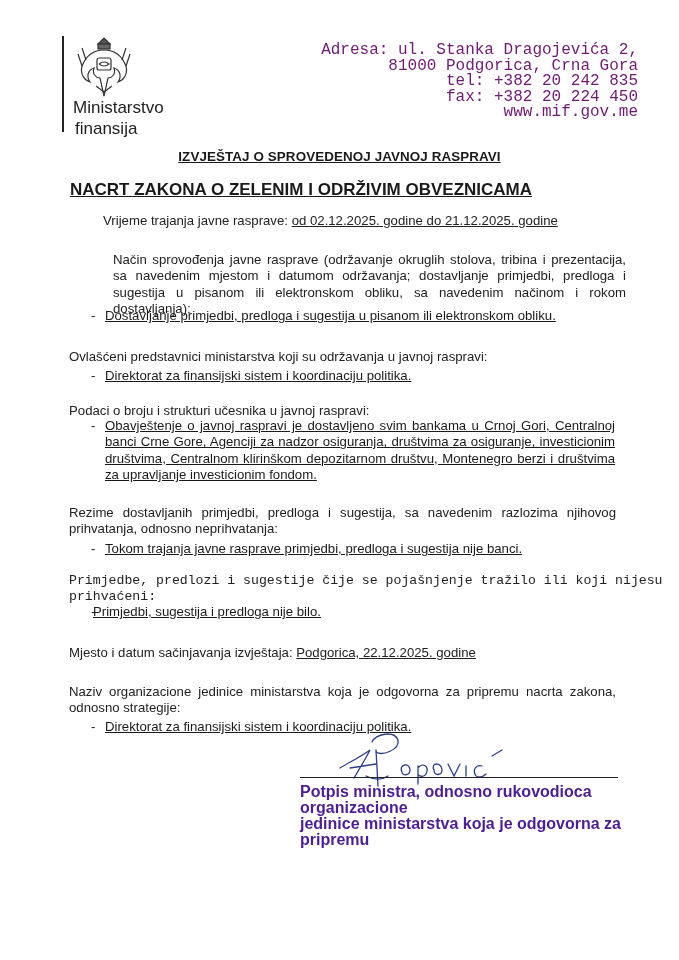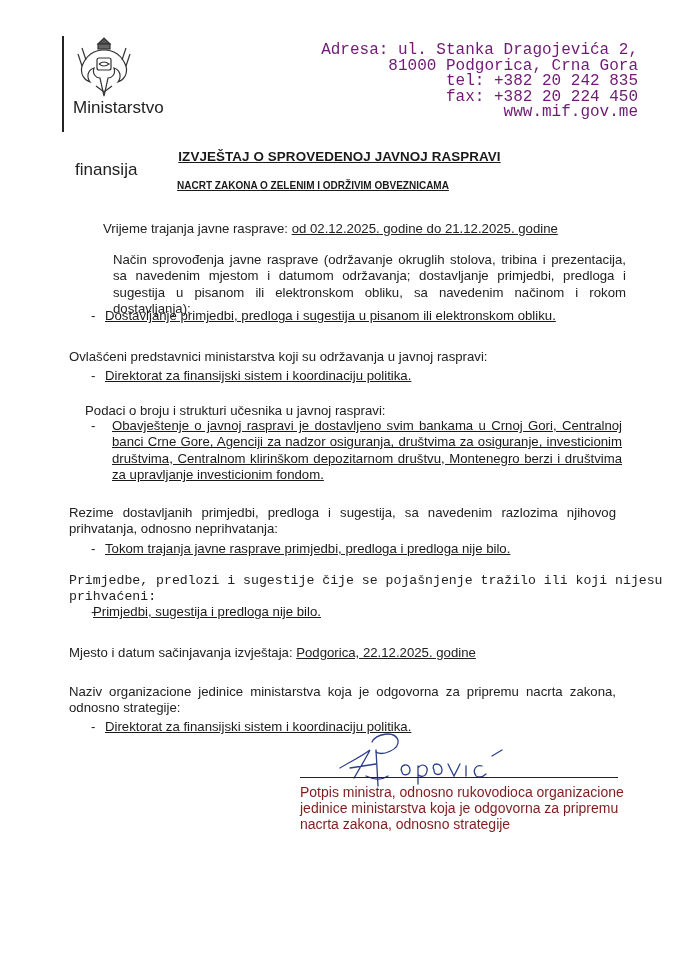--- a/index.html
+++ b/index.html
@@ -4,42 +4,42 @@
 <style>
   html, body { margin: 0; padding: 0; background: #ffffff; }
   body {
     width: 679px; height: 960px; position: relative; overflow: hidden;
     font-family: "Liberation Sans", sans-serif; color: #1a1a1a;
   }
   .abs { position: absolute; }
   .vline { left: 62px; top: 36px; width: 2px; height: 96px; background: #222; }
   .crest { left: 76px; top: 36px; width: 56px; height: 64px; }
   .ministry { left: 73px; top: 97px; font-size: 17px; line-height: 21px; color: #222; }
-  .ministry div:nth-child(2) { padding-left: 2px; margin-top: 41px; }
+  .ministry div:nth-child(2) { padding-left: 2px; }
   .address {
     right: 41px; top: 43px; text-align: right;
     font-family: Liberation Mono, monospace; font-size: 16px; line-height: 15.6px; color: #701a75;
   }
   .title1 {
     left: 0; width: 679px; top: 149px; text-align: center;
     font-weight: bold; font-size: 13.4px; letter-spacing: 0.1px; text-decoration: underline;
   }
   .title2 {
     left: 0; width: 602px; top: 180px; text-align: center;
-    font-weight: bold; font-size: 10px; margin-left: 12px;
+    font-weight: bold; font-size: 17px;
   }
   .title2 span { text-decoration: underline; }
   .para { font-size: 13.2px; line-height: 16.4px; color: #222; }
   .just { text-align: justify; text-align-last: left; }
   .u { text-decoration: underline; }
   .bullet { position: absolute; font-size: 13.2px; line-height: 16.4px; }
   .dash { position: absolute; left: 0; top: 0; }
   .btext { text-decoration: underline; }
   .sigline { left: 300px; top: 777px; width: 318px; height: 1px; background: #222; }
-  .sigcap { left: 300px; top: 784px; font-size: 14px; line-height: 16px; color: #7f1d1d; }
+  .sigcap { left: 300px; top: 784px; font-size: 16px; line-height: 16px; color: #4c1d95; font-weight: bold; }
   .signature { left: 336px; top: 728px; width: 170px; height: 60px; }
 </style>
 </head>
 <body>
 
 <div class="abs vline"></div>
 
 <svg class="abs crest" viewBox="0 0 56 64">
   <g fill="none" stroke="#333" stroke-width="1.2">
     <path d="M22 8 L28 2 L34 8 Z" fill="#555"></path>
@@ -63,46 +63,46 @@
   <div>tel: +382 20 242 835</div>
   <div>fax: +382 20 224 450</div>
   <div>www.mif.gov.me</div>
 </div>
 
 <div class="abs title1">IZVJEŠTAJ O SPROVEDENOJ JAVNOJ RASPRAVI</div>
 <div class="abs title2">
   <span>NACRT ZAKONA O ZELENIM I ODRŽIVIM OBVEZNICAMA</span>
 </div>
 
-<div class="abs para" style="left:103px; top:221px;">
+<div class="abs para" style="left:103px; top:213px;">
   <span>Vrijeme trajanja javne rasprave: </span><span class="u">od 02.12.2025. godine do 21.12.2025. godine</span>
 </div>
 
 <div class="abs para just" style="left:113px; top:252px; width:513px;">Način sprovođenja javne rasprave (održavanje okruglih stolova, tribina i prezentacija, sa navedenim mjestom i datumom održavanja; dostavljanje primjedbi, predloga i sugestija u pisanom ili elektronskom obliku, sa navedenim načinom i rokom dostavljanja):</div>
 <div class="bullet" style="left:91px; top:308px; width:520px;">
   <span class="dash">-</span>
   <span class="btext" style="margin-left:14px;">Dostavljanje primjedbi, predloga i sugestija u pisanom ili elektronskom obliku.</span>
 </div>
 
 <div class="abs para" style="left:69px; top:349px;">Ovlašćeni predstavnici ministarstva koji su održavanja u javnoj raspravi:</div>
 <div class="bullet" style="left:91px; top:368px; width:520px;">
   <span class="dash">-</span>
   <span class="btext" style="margin-left:14px;">Direktorat za finansijski sistem i koordinaciju politika.</span>
 </div>
 
-<div class="abs para" style="left:85px; top:403px;text-align:right;">Podaci o broju i strukturi učesnika u javnoj raspravi:</div>
+<div class="abs para" style="left:69px; top:403px;text-align:right;">Podaci o broju i strukturi učesnika u javnoj raspravi:</div>
 <div class="bullet" style="left:91px; top:418px; width:525px;">
   <span class="dash">-</span>
-  <div class="btext just" style="margin-left:21px; width:510px;">Obavještenje o javnoj raspravi je dostavljeno svim bankama u Crnoj Gori, Centralnoj banci Crne Gore, Agenciji za nadzor osiguranja, društvima za osiguranje, investicionim društvima, Centralnom klirinškom depozitarnom društvu, Montenegro berzi i društvima za upravljanje investicionim fondom.</div>
+  <div class="btext just" style="margin-left:14px; width:510px;">Obavještenje o javnoj raspravi je dostavljeno svim bankama u Crnoj Gori, Centralnoj banci Crne Gore, Agenciji za nadzor osiguranja, društvima za osiguranje, investicionim društvima, Centralnom klirinškom depozitarnom društvu, Montenegro berzi i društvima za upravljanje investicionim fondom.</div>
 </div>
 
 <div class="abs para just" style="left:69px; top:505px; width:547px;">Rezime dostavljanih primjedbi, predloga i  sugestija, sa navedenim razlozima njihovog prihvatanja, odnosno neprihvatanja:</div>
 <div class="bullet" style="left:91px; top:541px; width:520px;">
   <span class="dash">-</span>
-  <span class="btext" style="margin-left:14px;">Tokom trajanja javne rasprave primjedbi, predloga i predloga nije bilo.</span>
+  <span class="btext" style="margin-left:14px;">Tokom trajanja javne rasprave primjedbi, predloga i sugestija nije banci.</span>
 </div>
 
 <div class="abs para" style="left:69px; top:573px;font-family:Liberation Mono, monospace;">Primjedbe, predlozi i sugestije čije se pojašnjenje tražilo ili koji nijesu prihvaćeni:</div>
 <div class="bullet" style="left:91px; top:604px; width:520px;">
   <span class="dash">-</span>
   <span class="btext" style="margin-left:2px;">Primjedbi, sugestija i predloga nije bilo.</span>
 </div>
 
 <div class="abs para" style="left:69px; top:645px;">
   <span>Mjesto i datum sačinjavanja izvještaja: </span><span class="u">Podgorica, 22.12.2025. godine</span>
@@ -126,14 +126,13 @@
     <path d="M112 36 L118 48 L124 36"></path>
     <path d="M130 38 L130 48"></path>
     <path d="M146 38 C140 36 136 42 140 48 C144 50 148 48 150 46"></path>
     <path d="M156 28 L166 22"></path>
   </g>
 </svg>
 <div class="abs sigline"></div>
 <div class="abs sigcap">
   <div>Potpis ministra, odnosno rukovodioca organizacione</div>
   <div>jedinice ministarstva koja je odgovorna za pripremu</div>
-  <div>nacrta zakona, odnosno strategije</div>
 </div>
 
 </body></html>

